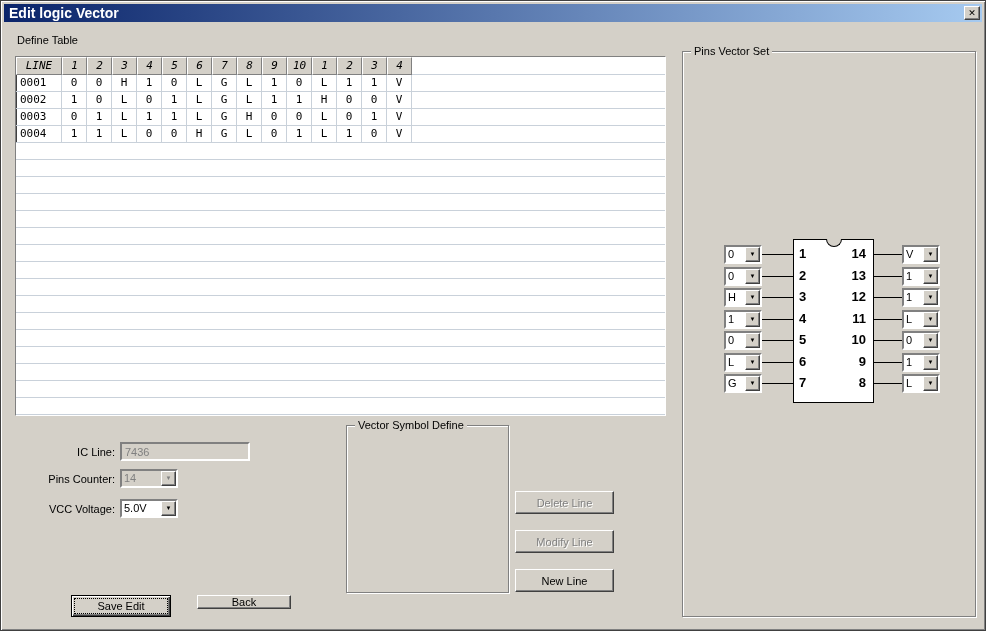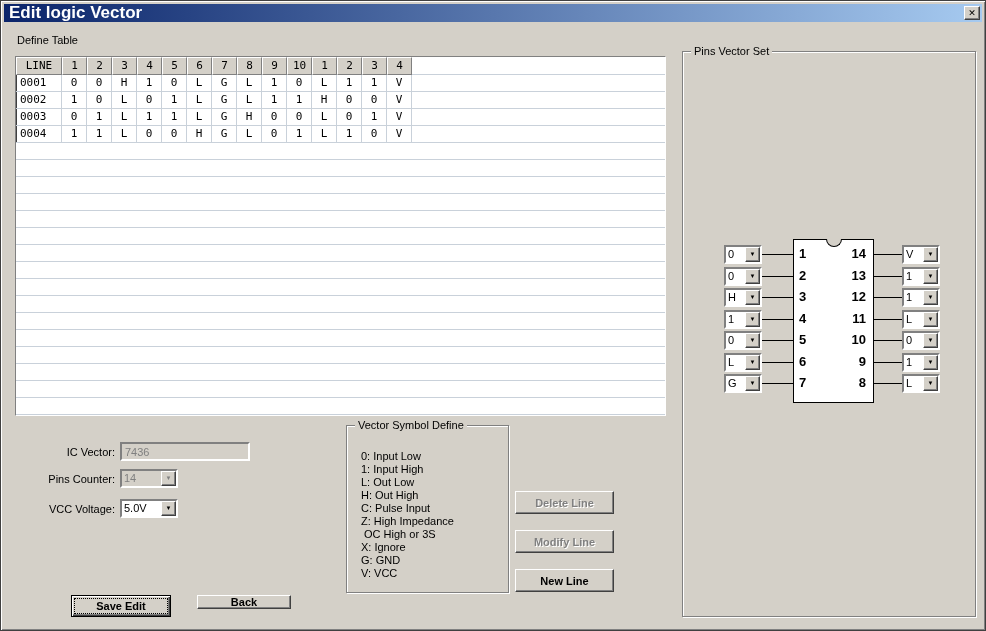--- a/index.html
+++ b/index.html
@@ -9,21 +9,21 @@
     border:1px solid #404040;
     box-shadow:inset 1px 1px 0 #ffffff, inset -1px -1px 0 #808080;
     font-family:"Liberation Sans",sans-serif;font-size:11px;color:#000;
     overflow:hidden;
   }
   .titlebar{
     position:absolute;left:3px;top:3px;right:3px;height:18px;
     background:linear-gradient(90deg,#0a246a,#a6caf0);
     display:flex;align-items:center;padding-left:5px;
   }
-  .title{color:#fff;font-weight:bold;font-size:17px;}
+  .title{color:#fff;font-weight:bold;font-size:14px;}
   .close{
     margin-left:auto;margin-right:2px;width:16px;height:14px;
     background:#d4d0c8;border:1px solid;border-color:#ffffff #404040 #404040 #ffffff;
     box-shadow:inset -1px -1px 0 #808080;
     font-size:9px;line-height:11px;text-align:center;padding:0;cursor:default;
     font-family:"Liberation Sans",sans-serif;
   }
   .lbl{position:absolute;font-size:11px;line-height:13px;}
   
   .vt{
@@ -31,21 +31,21 @@
     background:#fff;
     border:1px solid;border-color:#808080 #ffffff #ffffff #808080;
     box-shadow:inset 1px 1px 0 #404040;
     display:flex;flex-direction:column;overflow:hidden;
     font-family:"DejaVu Sans Mono","Liberation Mono",monospace;font-size:11px;
   }
   .vt-head{display:flex;height:18px;flex:0 0 18px;}
   .th{
     width:25px;flex:0 0 25px;background:#d4d0c8;text-align:center;line-height:16px;
     border-top:1px solid #ffffff;border-left:1px solid #ffffff;
-    border-right:1px solid #808080;border-bottom:1px solid #808080;
+    border-right:1px solid #808080;border-bottom:1px solid #808080;font-style:italic;
   }
   .th.line-col{width:46px;flex:0 0 46px;}
   .th-fill{flex:1;background:#ffffff;border-bottom:1px solid #c9d1da;}
   .vt-row{display:flex;height:17px;flex:0 0 17px;line-height:16px;}
   .td{
     width:25px;flex:0 0 25px;text-align:center;
     border-right:1px solid #c9d1da;border-bottom:1px solid #c9d1da;
   }
   .td.line-col{width:46px;flex:0 0 46px;text-align:left;padding-left:4px;}
   .td-fill{flex:1;border-bottom:1px solid #c9d1da;}
@@ -83,21 +83,21 @@
     font-size:11px;line-height:13px;
   }
   .sym-lines{margin-top:24px;padding-left:14px;}
   .sym-line{font-size:11px;line-height:13px;white-space:pre;}
   
   .btn{
     position:absolute;background:#d4d0c8;
     border:1px solid;border-color:#ffffff #404040 #404040 #ffffff;
     box-shadow:inset -1px -1px 0 #808080, inset 1px 1px 0 #d4d0c8;
     font-family:"Liberation Sans",sans-serif;font-size:11px;color:#000;
-    padding:0;cursor:default;font-weight:bold;
+    padding:0;cursor:default;
   }
   .btn.disabled-btn{color:#808080;text-shadow:1px 1px 0 #ffffff;}
   .btn.default-btn{
     border:1px solid #000000;
     box-shadow:inset 1px 1px 0 #ffffff, inset -1px -1px 0 #404040, inset -2px -2px 0 #808080;
     outline:1px dotted #000000;outline-offset:-4px;
   }
   
   .chip{
     position:absolute;left:110px;top:187px;width:81px;height:164px;
@@ -218,49 +218,37 @@
           <div class="td">L</div>
           <div class="td">1</div>
           <div class="td">0</div>
           <div class="td">V</div>
           <div class="td-fill"></div>
         </div>
       </div>
     <div class="vt-rest"></div>
   </div>
 
-  <div class="lbl" style="left:30px;top:445px;width:84px;text-align:right;">IC Vector:</div>
+  <div class="lbl" style="left:30px;top:445px;width:84px;text-align:right;">IC Line:</div>
   <input class="field disabled-field" style="left: 119px; top: 441px; width: 130px;" readonly="" value="7436">
 
   <div class="lbl" style="left:30px;top:472px;width:84px;text-align:right;">Pins Counter:</div>
   <div class="combo static disabled" style="left:119px;top:468px;width:58px;">
     <span class="combo-val">14</span>
     <span class="combo-btn">▼</span>
   </div>
 
   <div class="lbl" style="left:30px;top:502px;width:84px;text-align:right;">VCC Voltage:</div>
   <div class="combo static" style="left:119px;top:498px;width:58px;">
     <span class="combo-val">5.0V</span>
     <span class="combo-btn">▼</span>
   </div>
 
   <div class="group" style="left:345px;top:424px;width:163px;height:168px;">
     <span class="group-label">Vector Symbol Define</span>
-    <div class="sym-lines" id="sym-lines">
-        <div class="sym-line">0: Input Low</div>
-        <div class="sym-line">1: Input High</div>
-        <div class="sym-line">L: Out Low</div>
-        <div class="sym-line">H: Out High</div>
-        <div class="sym-line">C: Pulse Input</div>
-        <div class="sym-line">Z: High Impedance</div>
-        <div class="sym-line"> OC High or 3S</div>
-        <div class="sym-line">X: Ignore</div>
-        <div class="sym-line">G: GND</div>
-        <div class="sym-line">V: VCC</div>
-      </div>
   </div>
 
   <button class="btn disabled-btn" style="left:514px;top:490px;width:99px;height:23px;" disabled="">Delete Line</button>
   <button class="btn disabled-btn" style="left:514px;top:529px;width:99px;height:23px;" disabled="">Modify Line</button>
   <button class="btn" style="left:514px;top:568px;width:99px;height:23px;">New Line</button>
 
   <button class="btn default-btn" style="left:70px;top:594px;width:100px;height:22px;">Save Edit</button>
   <button class="btn" style="left:196px;top:594px;width:94px;height:14px;">Back</button>
 
   <div class="group" id="pins-group" style="left:681px;top:50px;width:294px;height:566px;">

